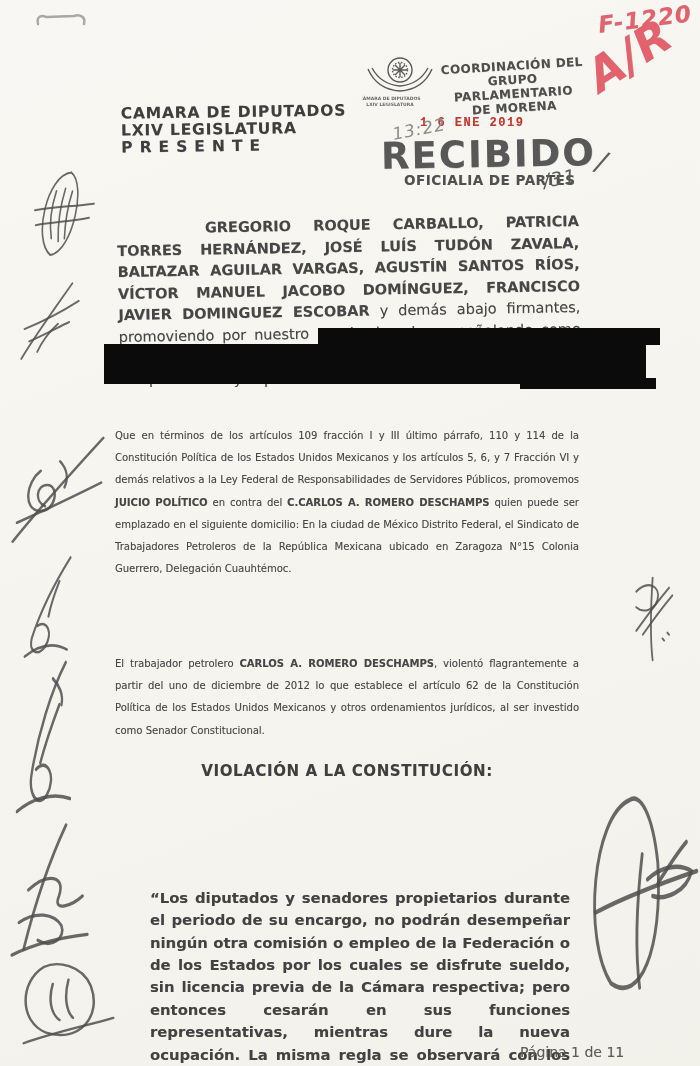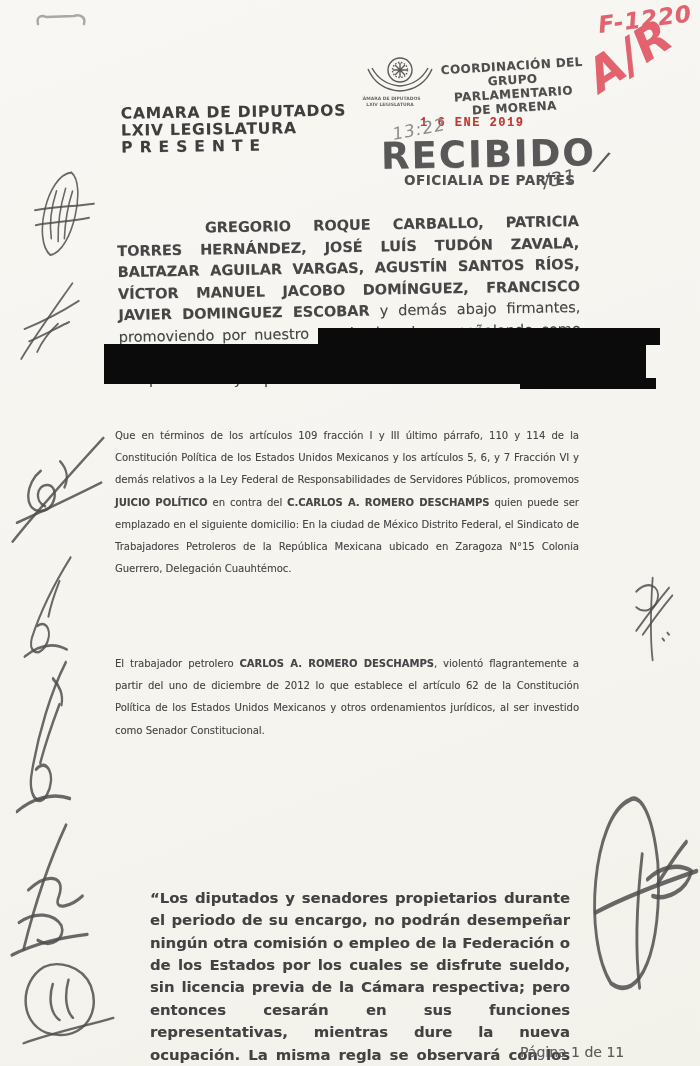--- a/index.html
+++ b/index.html
@@ -105,20 +105,21 @@
 
   <div class="bar bar1"></div>
   <div class="bar bar2"></div>
   <div class="bar bar3"></div>
   <div class="abs compar scan">comparecemos y exponemos:</div>
 
   <p class="abs para p2 scan"><span>Que en términos de los artículos 109 fracción I y III último párrafo, 110 y 114 de la Constitución Política de los Estados Unidos Mexicanos y los artículos  5, 6, y 7 Fracción VI y demás relativos a la Ley Federal de Responsabilidades de Servidores Públicos, promovemos </span><span class="b">JUICIO POLÍTICO</span><span> en contra del </span><span class="b">C.CARLOS A. ROMERO DESCHAMPS</span><span> quien puede ser emplazado en el siguiente domicilio: En la ciudad de México Distrito Federal, el Sindicato de Trabajadores Petroleros de la República Mexicana ubicado en Zaragoza N°15 Colonia Guerrero, Delegación Cuauhtémoc.</span></p>
 
   <p class="abs para p3 scan"><span>El trabajador petrolero </span><span class="b">CARLOS A. ROMERO DESCHAMPS</span><span>, violentó flagrantemente a partir del uno de diciembre de 2012 lo que establece el artículo 62 de la Constitución Política de los Estados Unidos Mexicanos y otros ordenamientos jurídicos, al ser investido como Senador Constitucional.</span></p>
 
+  <div class="abs heading scan">VIOLACIÓN A LA CONSTITUCIÓN:</div>
 
 
   <p class="abs quote scan">“Los diputados y senadores propietarios durante el periodo de su encargo, no podrán desempeñar ningún otra comisión o empleo de la Federación o de los Estados por los cuales se disfrute sueldo, sin licencia previa de la Cámara respectiva; pero entonces cesarán en sus funciones representativas, mientras dure la nueva ocupación. La misma regla se observará con los diputados y senadores</p>
 
   <div class="abs footer scan">Página 1 de 11</div>
 
   <svg class="sig" style="left:26px;top:168px;transform:rotate(8deg)" width="72" height="92" viewBox="0 0 100 100" preserveAspectRatio="none">
     <path d="M55,4 C22,10 14,82 42,96 C72,88 78,14 55,4"></path>
     <path d="M38,26 C34,44 34,62 40,78 M50,22 C46,42 46,62 50,80 M60,24 C56,42 56,60 58,76"></path>
     <path d="M12,50 C36,44 64,40 92,34 M16,66 C40,60 66,56 88,50"></path>

